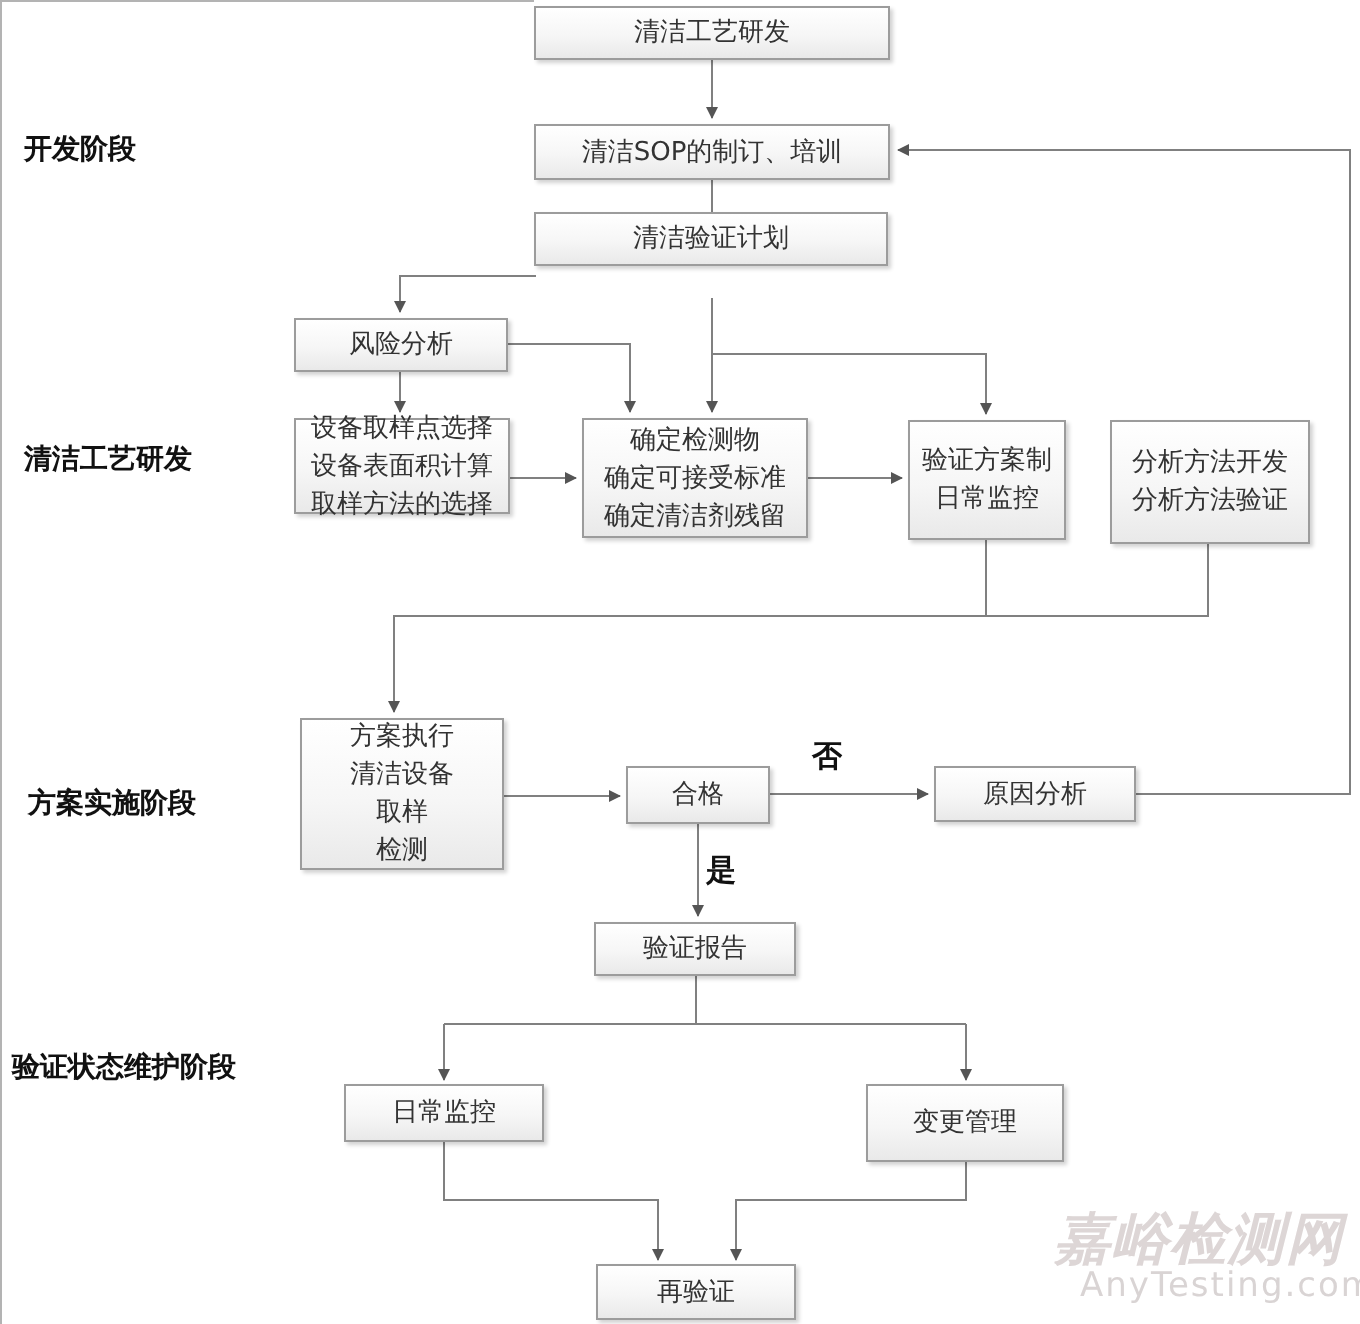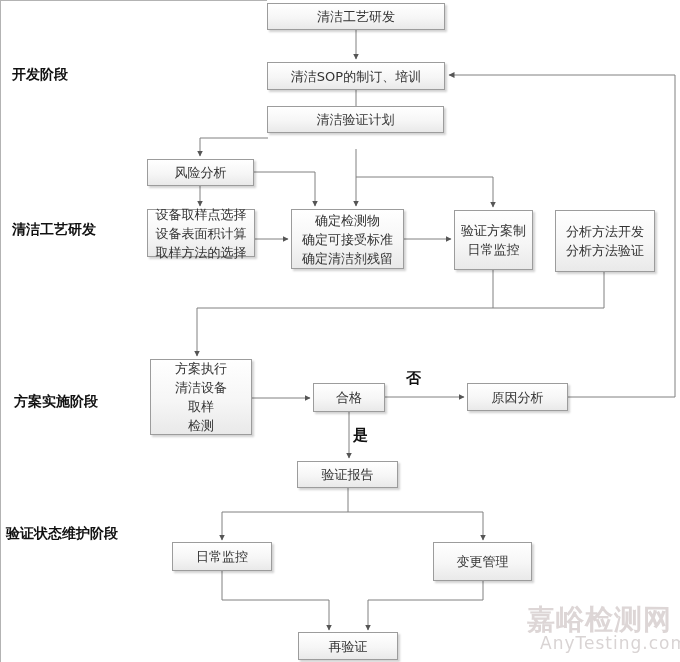--- a/index.html
+++ b/index.html
@@ -47,20 +47,21 @@
     white-space: nowrap;
   }
   .watermark-cn {
     position: absolute;
     left: 527px; top: 601px;
     font-size: 28px;
     font-weight: bold;
     letter-spacing: 1px;
     color: #ddd6d6;
     white-space: nowrap;
+    font-style: italic;
   }
   .watermark-en {
     position: absolute;
     left: 540px; top: 633px;
     font-size: 17px;
     letter-spacing: 1px;
     color: #d9d4d4;
     white-space: nowrap;
   }
 </style>

